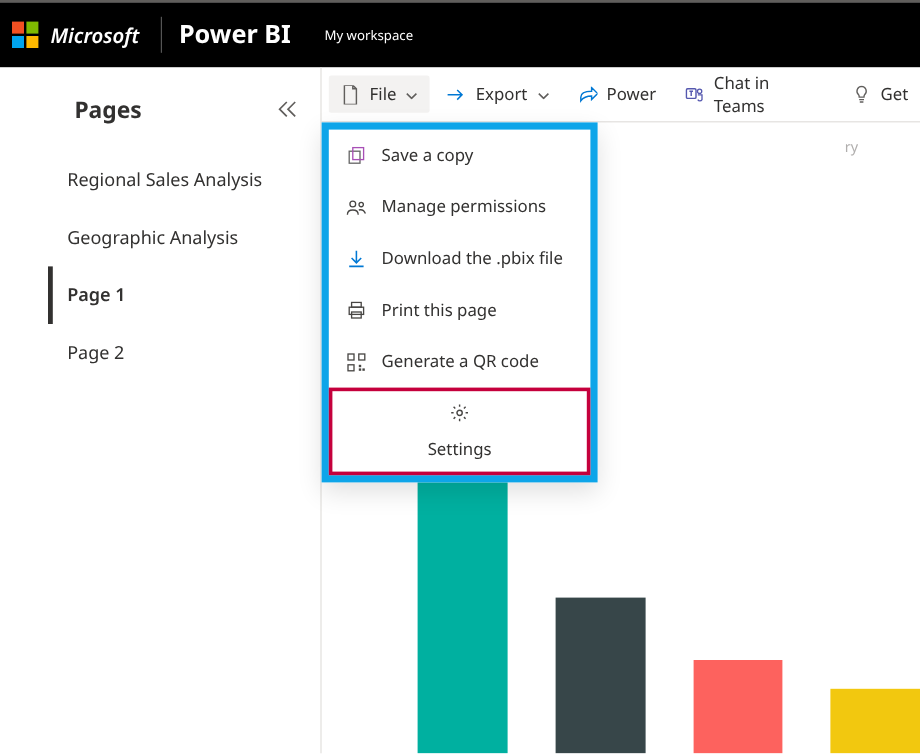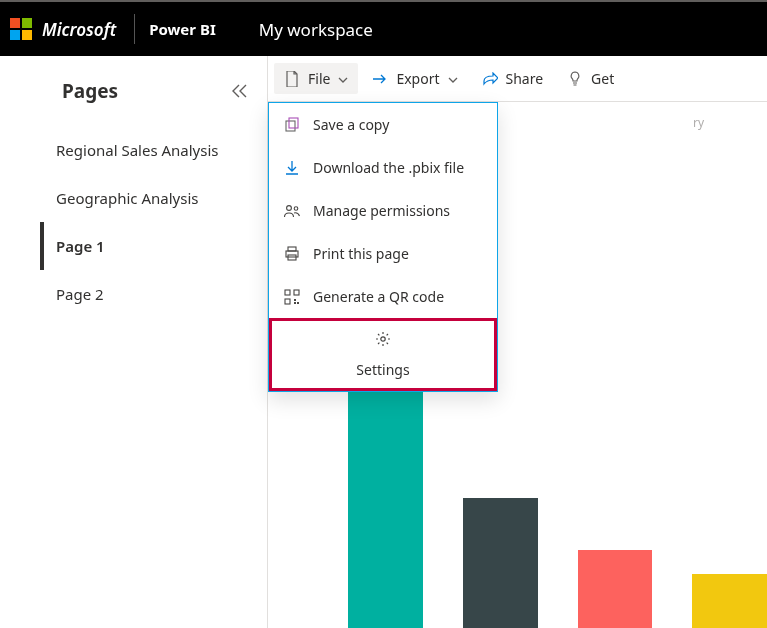--- a/index.html
+++ b/index.html
@@ -19,22 +19,22 @@
     color: #fff;
     gap: 10px;
   }
   .ms-logo { width: 22px; height: 22px; display: grid; grid-template: 1fr 1fr / 1fr 1fr; gap: 2px; }
   .ms-logo > div:nth-child(1){ background:#f25022; }
   .ms-logo > div:nth-child(2){ background:#7fba00; }
   .ms-logo > div:nth-child(3){ background:#00a4ef; }
   .ms-logo > div:nth-child(4){ background:#ffb900; }
   .brand-ms { font-size: 17px; font-weight: 600; font-style: italic; }
   .vdiv { width: 1px; height: 30px; background: #555; margin: 0 4px 0 8px; }
-  .brand-pbi { font-size: 15px; font-weight: 700; }
-  .workspace { font-size: 17px; margin-left: 33px; }
+  .brand-pbi { font-size: 21px; font-weight: 700; }
+  .workspace { font-size: 11px; margin-left: 18px; }
 
   .below-header { display: flex; height: calc(628px - 56px); width: 100%; }
 
   
   .sidebar {
     width: 228px;
     border-right: 1px solid #e1dfdd;
     display: flex;
     flex-direction: column;
     padding-top: 10px;
@@ -81,41 +81,41 @@
   .tb-icon { width: 16px; height: 16px; display:inline-flex; align-items:center; justify-content:center; color:#605e5c; }
   .chev { font-size: 10px; color: #605e5c; }
 
   
   .dropdown {
     position: absolute;
     left: 0;
     top: 46px;
     width: 230px;
     background: #fff;
-    border: 1px solid #0ea5e9;
+    border: 6px solid #0ea5e9;
     box-shadow: 0 8px 20px rgba(0,0,0,0.12);
     z-index: 10;
   }
   .dd-item {
     display: flex;
     align-items: center;
     gap: 12px;
     padding: 12px 14px;
     cursor: pointer;
     position: relative;
   }
   .dd-icon { width: 18px; height: 18px; display:inline-flex; align-items:center; justify-content:center; color:#484644; }
   .dd-label { flex: 1; }
   .dd-chevr { color: #605e5c; font-size: 12px; }
   .dd-item.highlight { outline: 3px solid #c5003c; outline-offset: -3px; flex-direction: column; }
 
   .open-idx-text {
     position: absolute;
     top: 58px;
-    left: 425px;
+    left: 436px;
     font-size: 12px;
     color: #b0aead;
     pointer-events: none;
   }
 
   
   .chart {
     position: absolute;
     left: 20px;
     right: 0;
@@ -199,23 +199,34 @@
             </svg>
         </span>
       </div>
 
       <div class="tb-btn">
         <span class="tb-icon">
           <svg width="16" height="14" viewBox="0 0 16 14">
               <path d="M2 12 v-3 q0 -5 9 -5 v-3 l5 5 -5 5 v-3 q-6 0 -9 4 z" fill="none" stroke="#0078d4" stroke-width="1.2"></path>
             </svg>
         </span>
-        <span>Share</span>
-      </div>
-
+        <span>Power</span>
+      </div>
+
+      <div class="tb-btn">
+        <span class="tb-icon">
+          <svg width="16" height="16" viewBox="0 0 16 16">
+              <rect x="1" y="3" width="8" height="8" rx="1" fill="none" stroke="#5558af" stroke-width="1.2"></rect>
+              <path d="M3.5 5 h3 M5 5 v4" stroke="#5558af" stroke-width="1.2"></path>
+              <circle cx="12" cy="5" r="1.8" fill="none" stroke="#5558af" stroke-width="1.1"></circle>
+              <path d="M10.5 8 h3.5 v4 a2 2 0 0 1 -3.5 0" fill="none" stroke="#5558af" stroke-width="1.1"></path>
+            </svg>
+        </span>
+        <span>Chat in Teams</span>
+      </div>
 
       <div class="tb-btn">
         <span class="tb-icon">
           <svg width="14" height="16" viewBox="0 0 14 16">
               <path d="M7 1 a4 4 0 0 1 2.5 7 q-0.5 0.5 -0.5 2 h-4 q0 -1.5 -0.5 -2 a4 4 0 0 1 2.5 -7 z M5 12 h4 M5.5 14 h3" fill="none" stroke="#605e5c" stroke-width="1.1"></path>
             </svg>
         </span>
         <span>Get</span>
       </div>
     </div>
@@ -224,39 +235,39 @@
 
     <div class="dropdown">
       <div class="dd-item">
         <span class="dd-icon">
           <svg width="16" height="16" viewBox="0 0 16 16">
               <rect x="2" y="4" width="9" height="10" fill="none" stroke="#666" stroke-width="1.1"></rect>
               <rect x="5" y="1" width="9" height="10" fill="none" stroke="#a84fb6" stroke-width="1.1"></rect>
             </svg>
         </span>
         <span class="dd-label">Save a copy</span>
-      </div>
-      <div class="dd-item">
-        <span class="dd-icon">
-          <svg width="16" height="16" viewBox="0 0 16 16">
-              <path d="M8 1 v9 M4 7 l4 4 l4 -4 M2 14 h12" fill="none" stroke="#0078d4" stroke-width="1.3"></path>
-            </svg>
-        </span>
-        <span class="dd-label">Download the .pbix file</span>
       </div>
       <div class="dd-item">
         <span class="dd-icon">
           <svg width="18" height="16" viewBox="0 0 18 16">
               <circle cx="6" cy="5" r="2.4" fill="none" stroke="#484644" stroke-width="1.1"></circle>
               <path d="M1.5 14 q0 -4 4.5 -4 t4.5 4" fill="none" stroke="#484644" stroke-width="1.1"></path>
               <circle cx="13" cy="5.5" r="1.8" fill="none" stroke="#484644" stroke-width="1.1"></circle>
               <path d="M11 10 q4 -1 5.5 3" fill="none" stroke="#484644" stroke-width="1.1"></path>
             </svg>
         </span>
         <span class="dd-label">Manage permissions</span>
+      </div>
+      <div class="dd-item">
+        <span class="dd-icon">
+          <svg width="16" height="16" viewBox="0 0 16 16">
+              <path d="M8 1 v9 M4 7 l4 4 l4 -4 M2 14 h12" fill="none" stroke="#0078d4" stroke-width="1.3"></path>
+            </svg>
+        </span>
+        <span class="dd-label">Download the .pbix file</span>
       </div>
       <div class="dd-item">
         <span class="dd-icon">
           <svg width="16" height="16" viewBox="0 0 16 16">
               <rect x="4" y="1" width="8" height="4" fill="none" stroke="#484644" stroke-width="1.1"></rect>
               <rect x="2" y="5" width="12" height="6" fill="none" stroke="#484644" stroke-width="1.1"></rect>
               <rect x="4" y="9" width="8" height="5" fill="none" stroke="#484644" stroke-width="1.1"></rect>
             </svg>
         </span>
         <span class="dd-label">Print this page</span>

